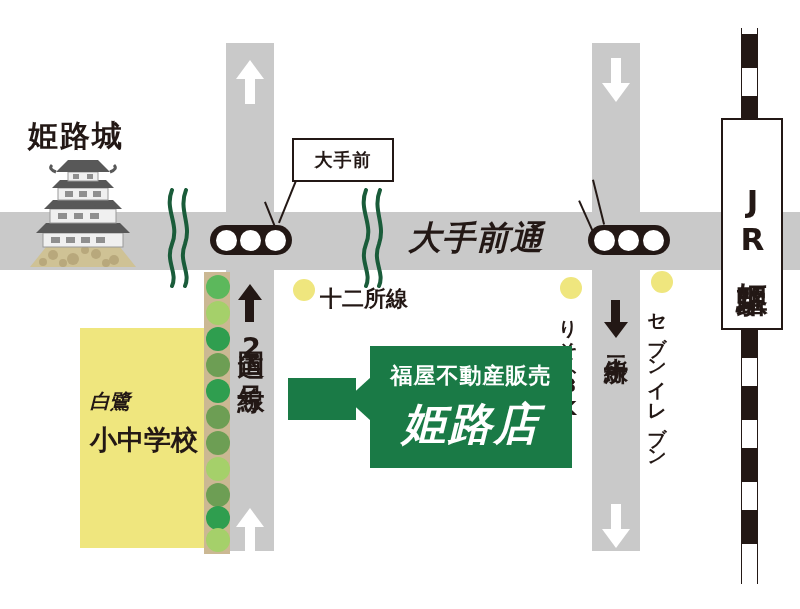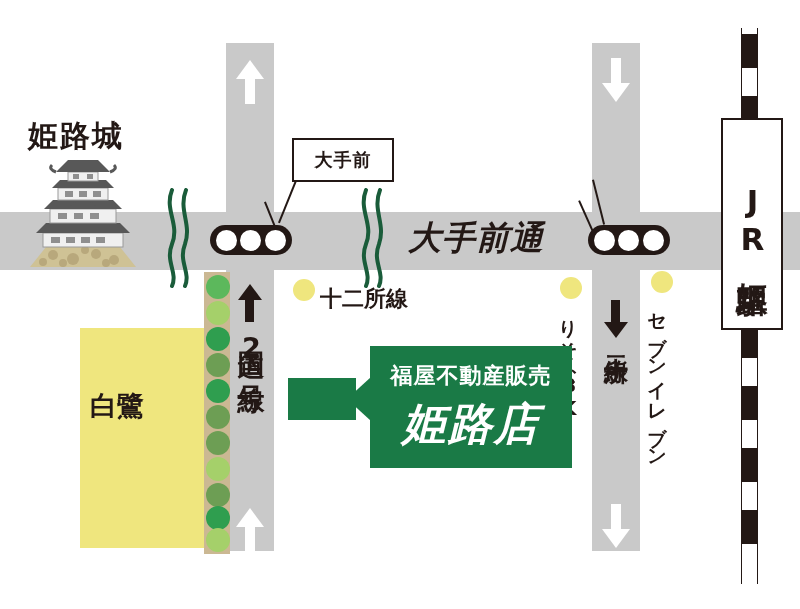--- a/index.html
+++ b/index.html
@@ -111,21 +111,22 @@
   <div class="warrow barrow" style="left:238px;top:284px;width:24px;height:38px;">
     <div class="shaft" style="left:7px;top:14px;width:9px;height:24px;"></div>
     <div class="head" style="left:0px;top:0px;border-left:12px solid transparent;border-right:12px solid transparent;border-bottom:16px solid #231815;"></div>
   </div>
   <div class="warrow barrow" style="left:604px;top:300px;width:24px;height:38px;">
     <div class="shaft" style="left:7px;top:0px;width:9px;height:24px;"></div>
     <div class="head" style="left:0px;top:22px;border-left:12px solid transparent;border-right:12px solid transparent;border-top:16px solid #231815;"></div>
   </div>
 
   <div class="school" style="left:80px;top:328px;width:135px;height:220px;"></div>
-  <div class="htext" style="left:90px;top:388px;font-size:27px;">白鷺</div>
+  <div class="htext" style="left:90px;top:388px;font-size:20px;font-style:italic;">白鷺</div>
+  <div class="htext" style="left:90px;top:422px;font-size:27px;">小中学校</div>
 
   <div class="treestrip" style="left:204px;top:272px;width:26px;height:282px;"></div>
   <div>
     <div class="tree" style="left:203px;top:272px;">
         <i style="left:3px;top:3px;width:24px;height:24px;background:#5cb85c;"></i>
       </div>
     <div class="tree" style="left:203px;top:298px;">
         <i style="left:3px;top:3px;width:24px;height:24px;background:#a5d06a;"></i>
       </div>
     <div class="tree" style="left:203px;top:324px;">

